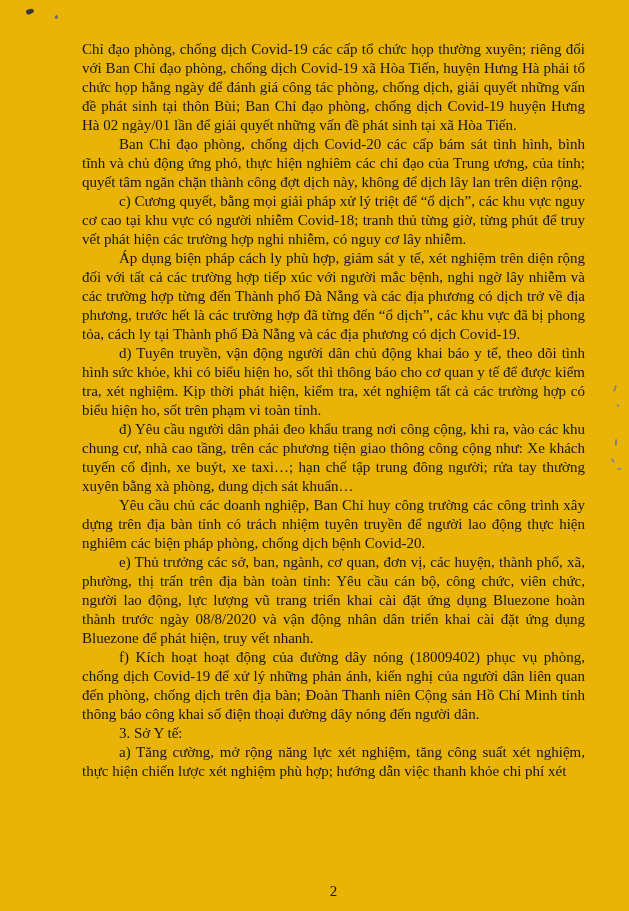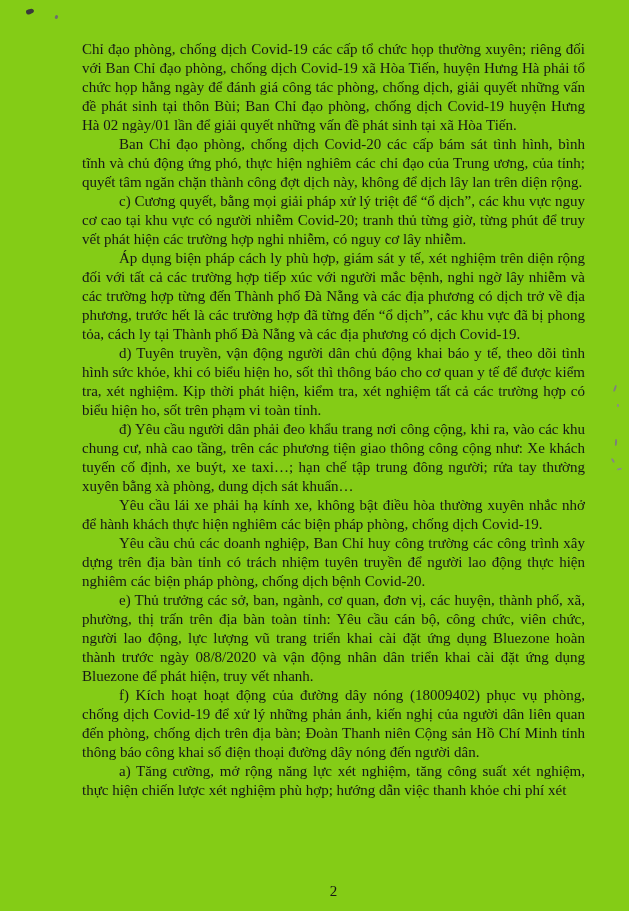--- a/index.html
+++ b/index.html
@@ -5,21 +5,21 @@
   html, body {
     margin: 0;
     padding: 0;
     background: #e8e8e8;
   }
   .page {
     position: relative;
     width: 629px;
     height: 911px;
     margin: 0 auto;
-    background: #84cc16;
+    background: #eab308;
     overflow: hidden;
     font-family: "Liberation Serif", "DejaVu Serif", serif;
     color: #161616;
   }
   .content {
     position: absolute;
     left: 82px;
     top: 40px;
     width: 503px;
     font-size: 15px;
@@ -66,26 +66,26 @@
   <div class="speck speck-2"></div>
   <div class="speck speck-3"></div>
   <div class="speck speck-4"></div>
   <div class="speck speck-5"></div>
   <div class="speck speck-6"></div>
   <div class="speck speck-7"></div>
 
   <div class="content">
     <p class="continuation">Chỉ đạo phòng, chống dịch Covid-19 các cấp tổ chức họp thường xuyên; riêng đối với Ban Chỉ đạo phòng, chống dịch Covid-19 xã Hòa Tiến, huyện Hưng Hà phải tổ chức họp hằng ngày để đánh giá công tác phòng, chống dịch, giải quyết những vấn đề phát sinh tại thôn Bùi; Ban Chỉ đạo phòng, chống dịch Covid-19 huyện Hưng Hà 02 ngày/01 lần để giải quyết những vấn đề phát sinh tại xã Hòa Tiến.</p>
     <p>Ban Chỉ đạo phòng, chống dịch Covid-20 các cấp bám sát tình hình, bình tĩnh và chủ động ứng phó, thực hiện nghiêm các chỉ đạo của Trung ương, của tỉnh; quyết tâm ngăn chặn thành công đợt dịch này, không để dịch lây lan trên diện rộng.</p>
-    <p>c) Cương quyết, bằng mọi giải pháp xử lý triệt để “ổ dịch”, các khu vực nguy cơ cao tại khu vực có người nhiễm Covid-20; tranh thủ từng giờ, từng phút để truy vết phát hiện các trường hợp nghi nhiễm, có nguy cơ lây nhiễm.</p>
+    <p>c) Cương quyết, bằng mọi giải pháp xử lý triệt để “ổ dịch”, các khu vực nguy cơ cao tại khu vực có người nhiễm Covid-18; tranh thủ từng giờ, từng phút để truy vết phát hiện các trường hợp nghi nhiễm, có nguy cơ lây nhiễm.</p>
     <p>Áp dụng biện pháp cách ly phù hợp, giám sát y tế, xét nghiệm trên diện rộng đối với tất cả các trường hợp tiếp xúc với người mắc bệnh, nghi ngờ lây nhiễm và các trường hợp từng đến Thành phố Đà Nẵng và các địa phương có dịch trở về địa phương, trước hết là các trường hợp đã từng đến “ổ dịch”, các khu vực đã bị phong tỏa, cách ly tại Thành phố Đà Nẵng và các địa phương có dịch Covid-19.</p>
     <p>d) Tuyên truyền, vận động người dân chủ động khai báo y tế, theo dõi tình hình sức khỏe, khi có biểu hiện ho, sốt thì thông báo cho cơ quan y tế để được kiểm tra, xét nghiệm. Kịp thời phát hiện, kiểm tra, xét nghiệm tất cả các trường hợp có biểu hiện ho, sốt trên phạm vi toàn tỉnh.</p>
     <p>đ) Yêu cầu người dân phải đeo khẩu trang nơi công cộng, khi ra, vào các khu chung cư, nhà cao tầng, trên các phương tiện giao thông công cộng như: Xe khách tuyến cố định, xe buýt, xe taxi…; hạn chế tập trung đông người; rửa tay thường xuyên bằng xà phòng, dung dịch sát khuẩn…</p>
-    <p>Yêu cầu lái xe phải hạ kính xe, không bật điều hòa thường xuyên nhắc nhở để hành khách thực hiện nghiêm các biện pháp phòng, chống dịch Covid-19.</p>
     <p>Yêu cầu chủ các doanh nghiệp, Ban Chỉ huy công trường các công trình xây dựng trên địa bàn tỉnh có trách nhiệm tuyên truyền để người lao động thực hiện nghiêm các biện pháp phòng, chống dịch bệnh Covid-20.</p>
     <p>e) Thủ trưởng các sở, ban, ngành, cơ quan, đơn vị, các huyện, thành phố, xã, phường, thị trấn trên địa bàn toàn tỉnh: Yêu cầu cán bộ, công chức, viên chức, người lao động, lực lượng vũ trang triển khai cài đặt ứng dụng Bluezone hoàn thành trước ngày 08/8/2020 và vận động nhân dân triển khai cài đặt ứng dụng Bluezone để phát hiện, truy vết nhanh.</p>
     <p>f) Kích hoạt hoạt động của đường dây nóng (18009402) phục vụ phòng, chống dịch Covid-19 để xử lý những phản ánh, kiến nghị của người dân liên quan đến phòng, chống dịch trên địa bàn; Đoàn Thanh niên Cộng sản Hồ Chí Minh tỉnh thông báo công khai số điện thoại đường dây nóng đến người dân.</p>
+    <p>3. Sở Y tế:</p>
     <p>a) Tăng cường, mở rộng năng lực xét nghiệm, tăng công suất xét nghiệm, thực hiện chiến lược xét nghiệm phù hợp; hướng dẫn việc thanh khỏe chi phí xét</p>
   </div>
 
   <div class="page-number">2</div>
 
 </div>
 
 </body></html>

